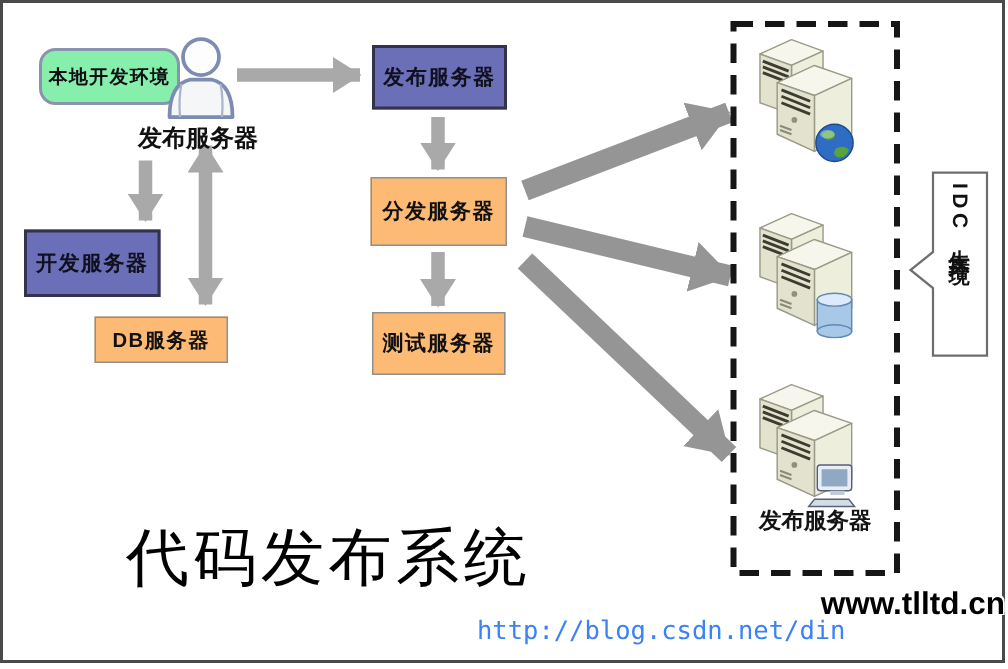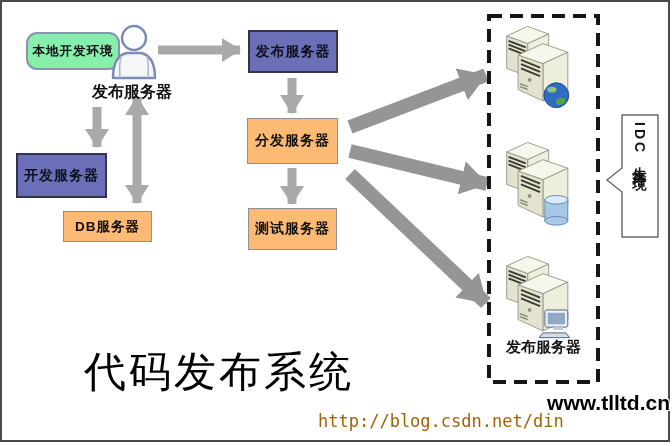--- a/index.html
+++ b/index.html
@@ -17,21 +17,21 @@
   .rounded{background:#86efac;border:2px solid #8a94ae;border-radius:11px;color:#0d0d14;font-size:12.5px;}
   .caption{position:absolute;z-index:2;font-weight:bold;color:#111;text-align:center;}
   .srv-label{position:absolute;left:489px;width:109px;z-index:2;text-align:center;
     font-family:"Liberation Serif","DejaVu Serif",serif;font-weight:bold;font-size:15px;color:#141414;}
   .tower-svg{position:absolute;left:499px;width:86px;height:92px;z-index:2;}
   #idc-callout-text{position:absolute;left:624px;top:122px;width:32px;height:110px;z-index:3;
     writing-mode:vertical-lr;line-height:32px;font-weight:bold;font-size:14px;color:#111;letter-spacing:3px;}
   #main-title{position:absolute;left:84px;top:344px;z-index:2;
     font-family:"DejaVu Serif","Liberation Serif",serif;font-size:42px;color:#000;letter-spacing:3px;white-space:nowrap;}
   #watermark{position:absolute;left:318px;top:411px;z-index:2;
-    font-family:"DejaVu Sans Mono","Liberation Mono",monospace;font-size:17px;color:#a16207;white-space:nowrap;}
+    font-family:"DejaVu Sans Mono","Liberation Mono",monospace;font-size:17px;color:#3b82f6;white-space:nowrap;}
   #brand{position:absolute;right:2px;top:395px;z-index:4;text-align:right;color:#000;}
   #brand .brand-name{font-size:27px;font-weight:900;letter-spacing:2px;line-height:26px;
     text-shadow:-1px -1px 0 #fff,1px -1px 0 #fff,-1px 1px 0 #fff,1px 1px 0 #fff;}
   #brand .brand-site{font-size:21px;font-weight:700;line-height:20px;margin-top:-2px;
     text-shadow:-1px -1px 0 #fff,1px -1px 0 #fff,-1px 1px 0 #fff,1px 1px 0 #fff;}
 </style>
 </head>
 <body>
 
 <svg style="position:absolute;width:0;height:0" aria-hidden="true">

